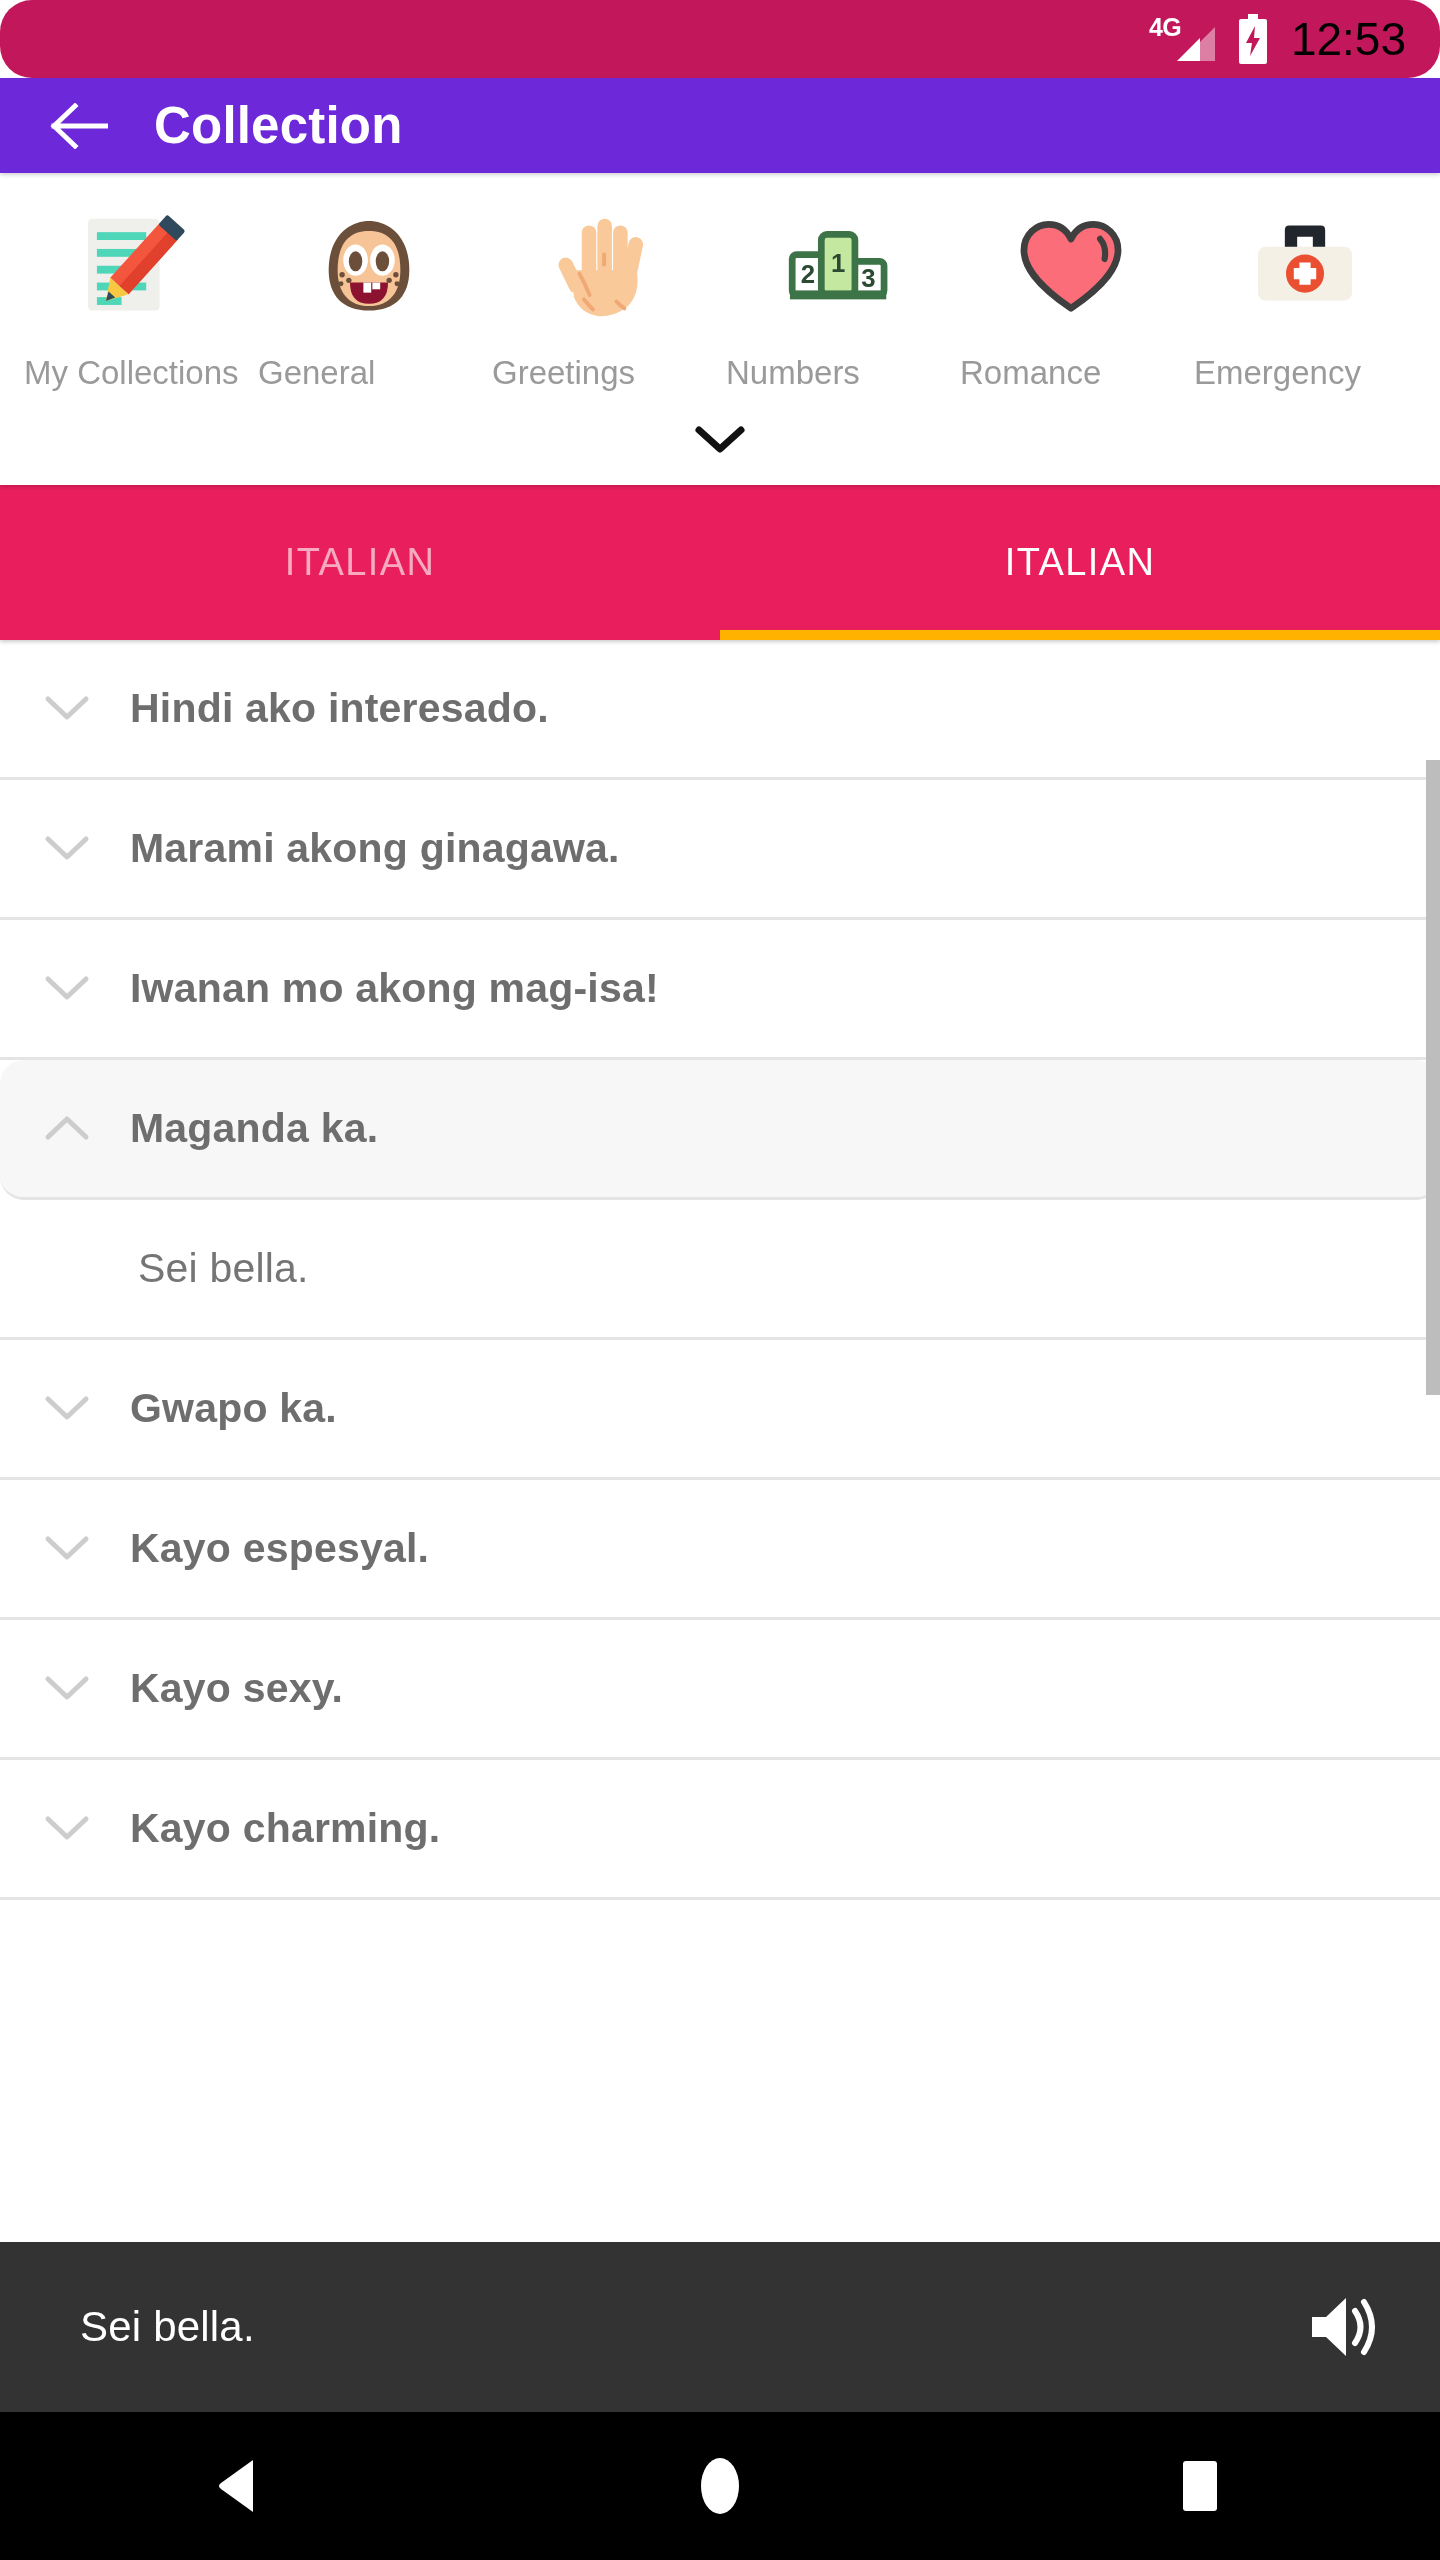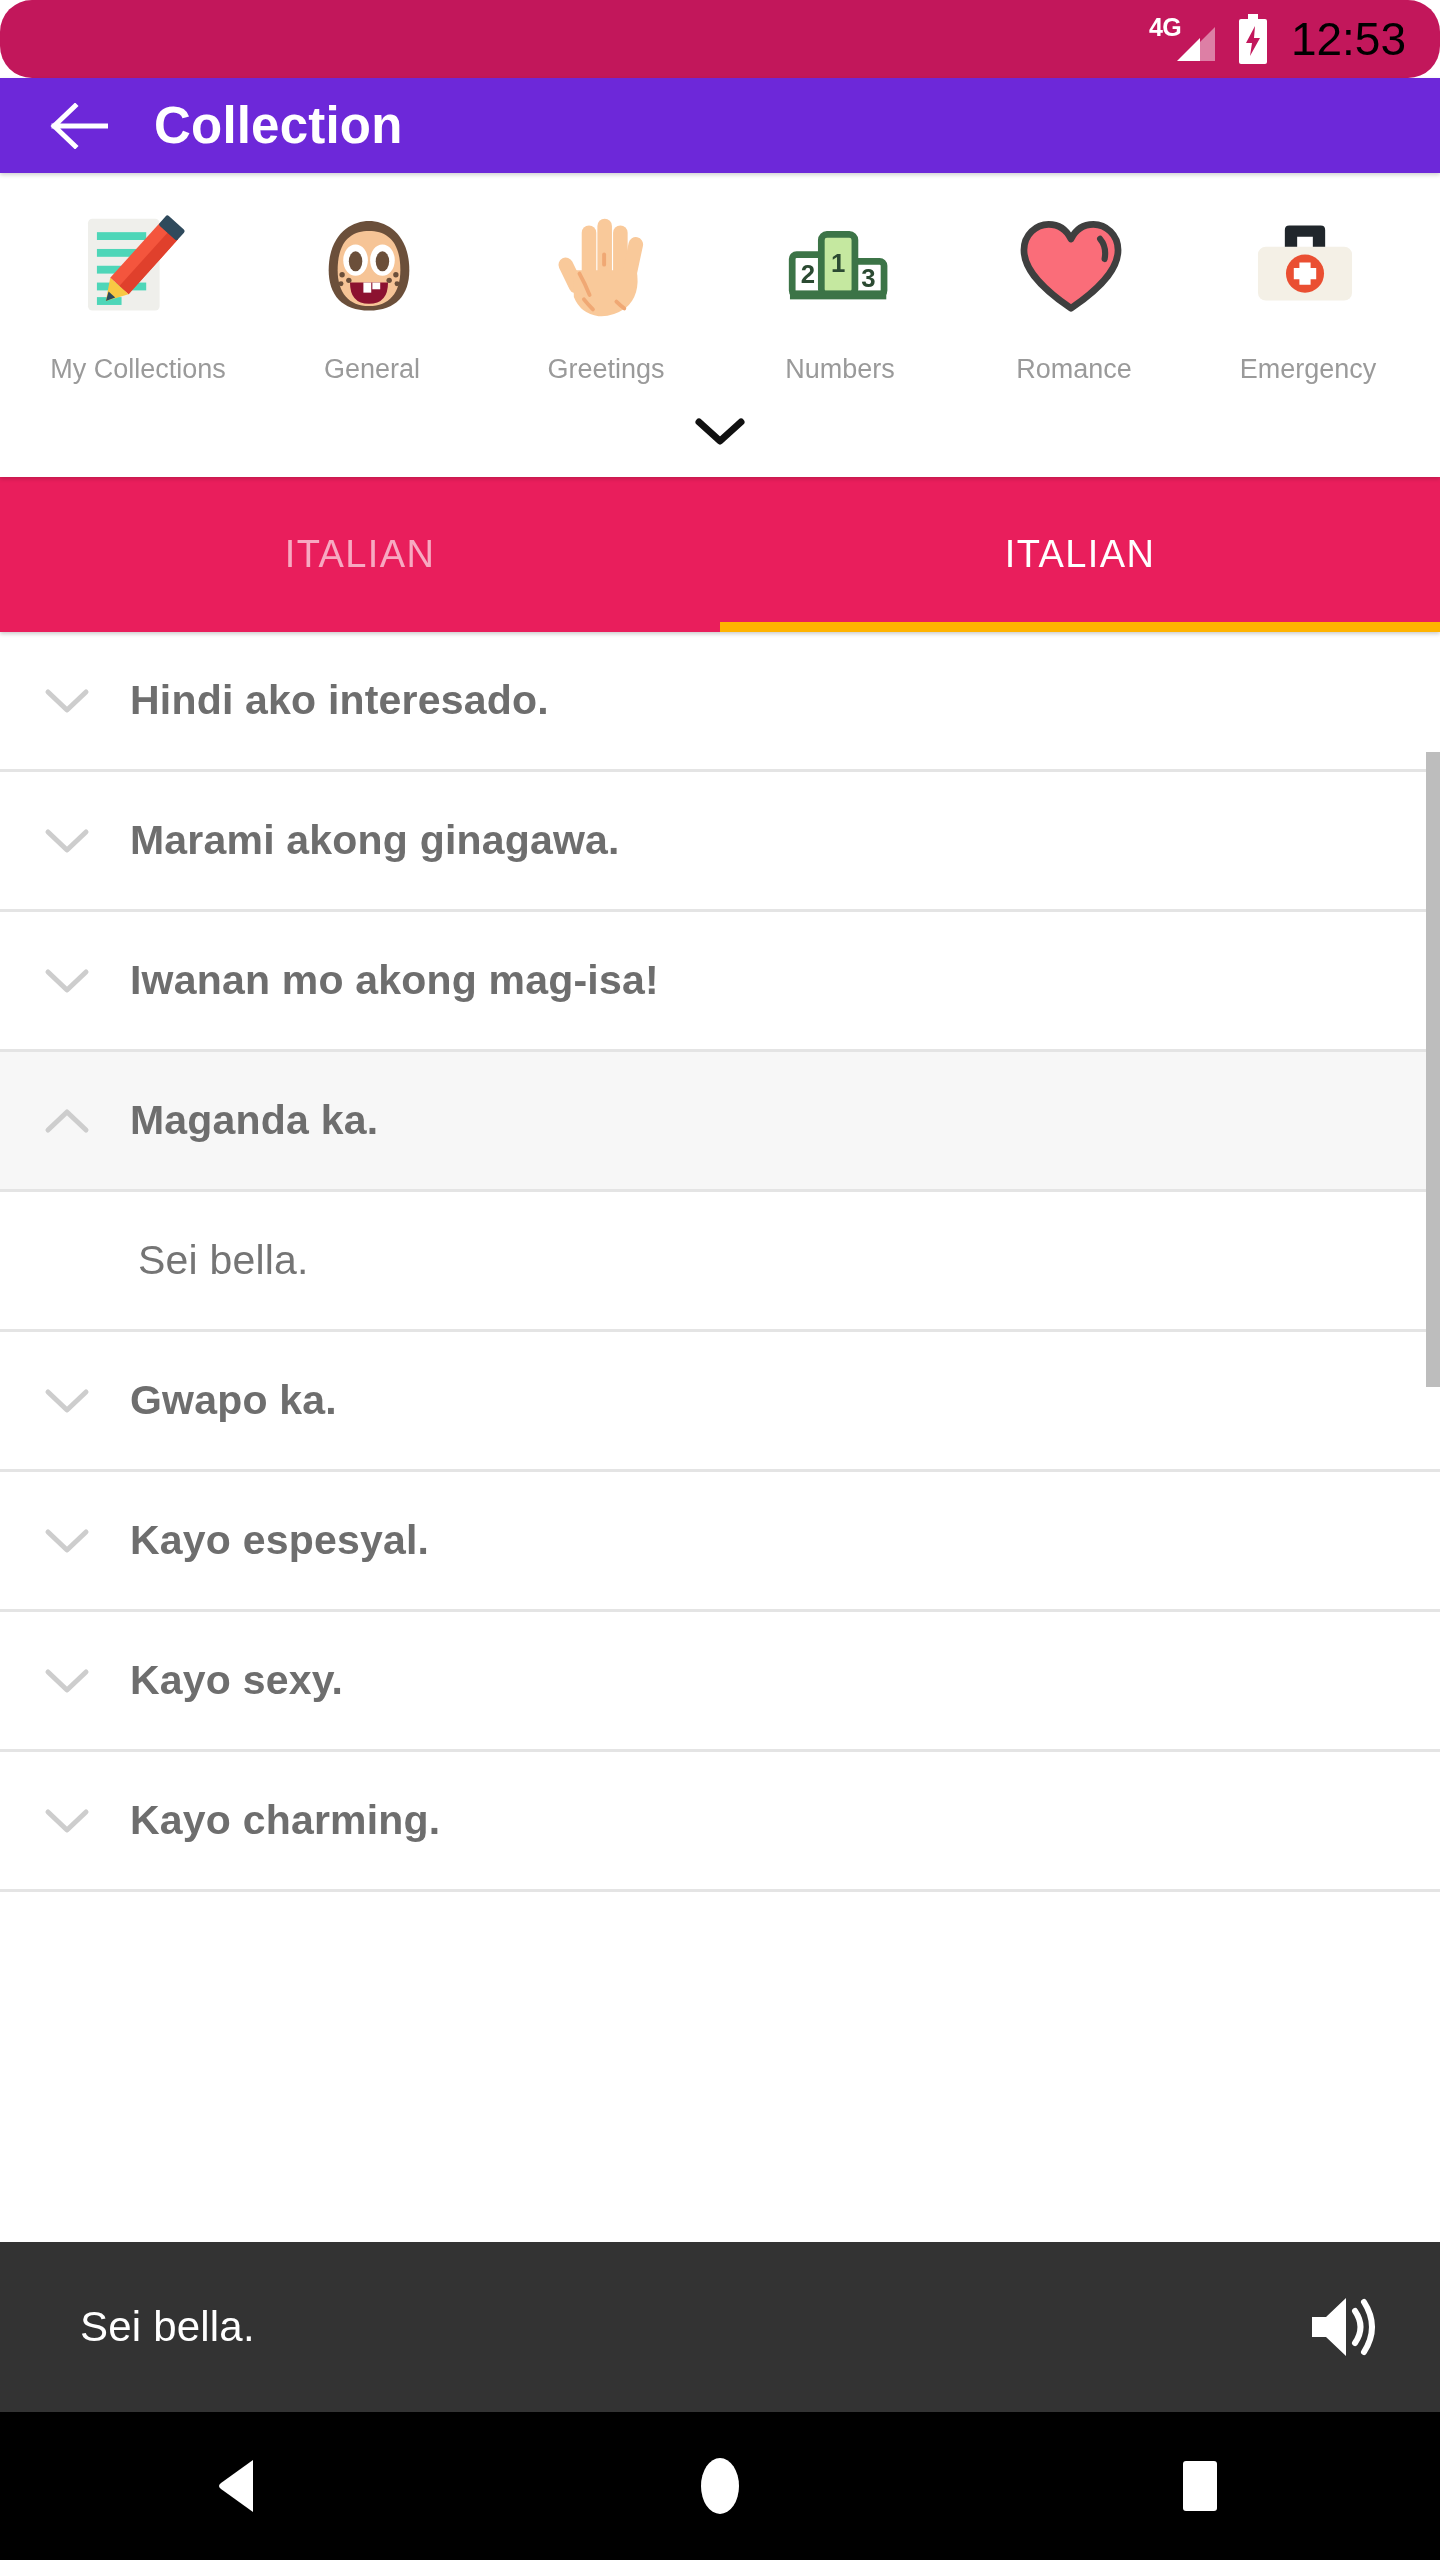--- a/index.html
+++ b/index.html
@@ -113,24 +113,24 @@
   }
   .cat-icon {
     width: 142px;
     height: 146px;
     display: flex;
     align-items: center;
     justify-content: center;
   }
   .cat-label {
     margin-top: 12px;
-    font-size: 27px;
+    font-size: 33px;
     color: #9A9A9A;
     line-height: 1.2;
-    text-align: center;
+    text-align: left;
     width: 100%;
     padding-left: 6px;
     word-break: break-all;
   }
   .cat-expand {
     height: 92px;
     display: flex;
     align-items: center;
     justify-content: center;
     cursor: pointer;
@@ -176,21 +176,21 @@
   }
   .phrase-row {
     height: 140px;
     display: flex;
     align-items: center;
     border-bottom: 3px solid #E4E4E4;
     cursor: pointer;
     background: #ffffff;
     padding-left: 32px;
   }
-  .phrase-row.expanded { background: #F7F7F7; }
+  .phrase-row.expanded { background: #F7F7F7; border-radius: 24px; }
   .row-chevron {
     width: 70px;
     display: flex;
     align-items: center;
     justify-content: center;
     flex: 0 0 auto;
   }
   .phrase-text {
     margin-left: 28px;
     font-size: 41px;

